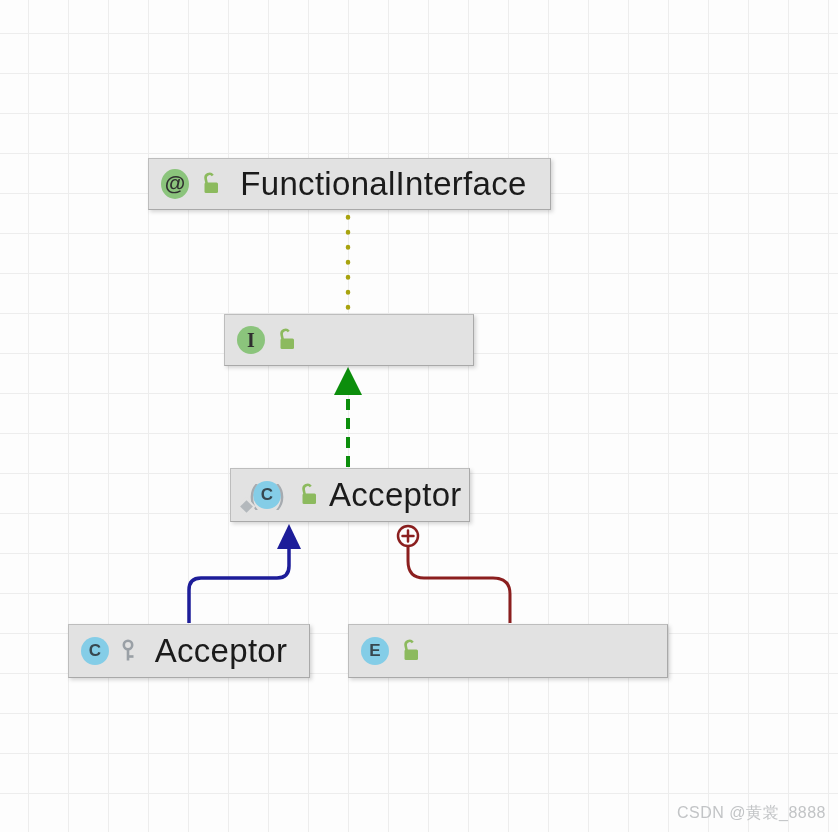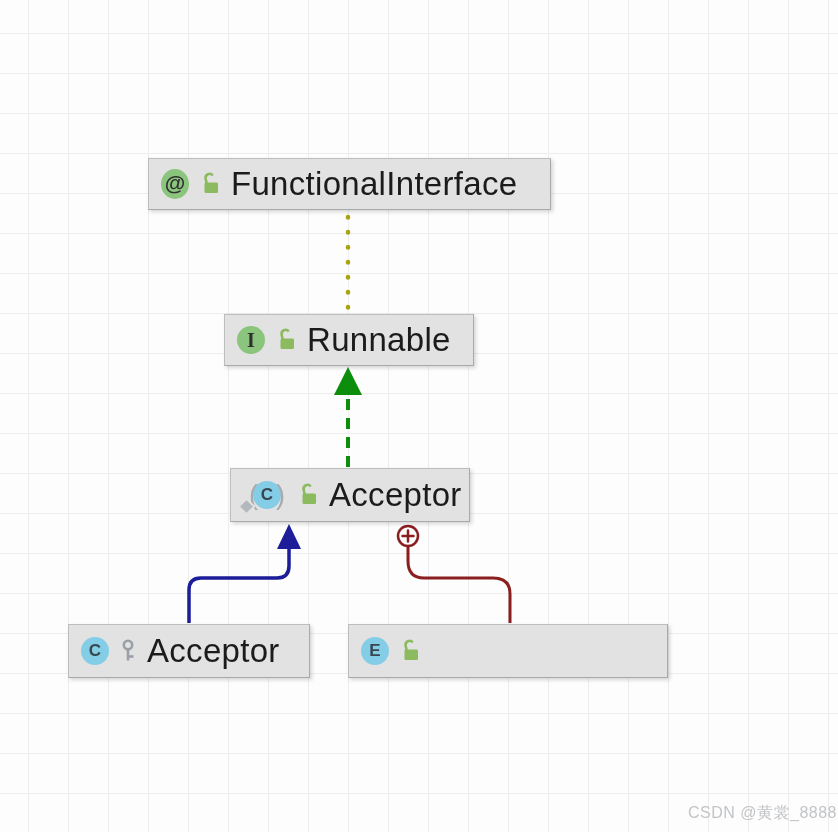--- a/index.html
+++ b/index.html
@@ -21,21 +21,21 @@
   .node{
     position:absolute;z-index:2;box-sizing:border-box;
     background:#e2e2e2;
     border:1px solid #bdbdbd;
     border-right-color:#a9a9a9;border-bottom-color:#a9a9a9;
     box-shadow:2px 2px 4px rgba(0,0,0,.16);
     display:flex;align-items:center;
     padding:0 14px 0 12px;gap:9px;
   }
   .node .label{
-    flex:1;white-space:nowrap;
+    flex:1;text-align:center;white-space:nowrap;
     font-size:33px;color:#1b1b1b;letter-spacing:.3px;
   }
   .circle{
     width:28px;height:28px;border-radius:50%;
     display:flex;align-items:center;justify-content:center;
     color:#2f2f2f;flex:none;
   }
   .circle.green{background:#8bc47c;}
   .circle.blue{background:#84cde7;}
   .ic-at{font-size:21px;font-weight:600;padding-bottom:2px;}
@@ -50,21 +50,21 @@
   .paren.left{margin-right:-5px;}
   .paren.right{margin-left:-5px;}
   .diamond{
     position:absolute;left:-7px;bottom:-2px;z-index:2;
     width:9px;height:9px;background:#b3b8bc;
     transform:rotate(45deg);
     box-shadow:0 0 0 2px #e2e2e2;
   }
   .mod-icon{display:flex;align-items:center;flex:none;}
   .watermark{
-    position:absolute;right:1px;bottom:8px;z-index:3;
+    position:absolute;right:12px;bottom:8px;z-index:3;
     font-size:16px;color:#c2c4c6;letter-spacing:.5px;
   }
 </style>
 </head>
 <body>
 
 <div class="canvas">
 
   <svg class="edges" width="838" height="832" viewBox="0 0 838 832">
 
@@ -101,21 +101,20 @@
       <span class="circle green ic-i">I</span>
     </span>
     <span class="mod-icon">
       <svg width="24" height="26" viewBox="0 0 24 26">
         <g transform="rotate(-12 11 9)">
           <path d="M8 12 V7 a4 4 0 0 1 7.6 -1.7" fill="none" stroke="#8cba5e" stroke-width="2.6"></path>
         </g>
         <rect x="6.5" y="11.5" width="13.5" height="10.5" rx="1.5" fill="#8cba5e"></rect>
       </svg>
     </span>
-    <span class="label">Runnable</span>
   </div>
 
   <div class="node" style="left:230px;top:468px;width:240px;height:54px">
     <span class="type-icon anon">
       <span class="paren left">(</span>
       <span class="circle blue ic-c">C</span>
       <span class="paren right">)</span>
       <span class="diamond"></span>
     </span>
     <span class="mod-icon">

